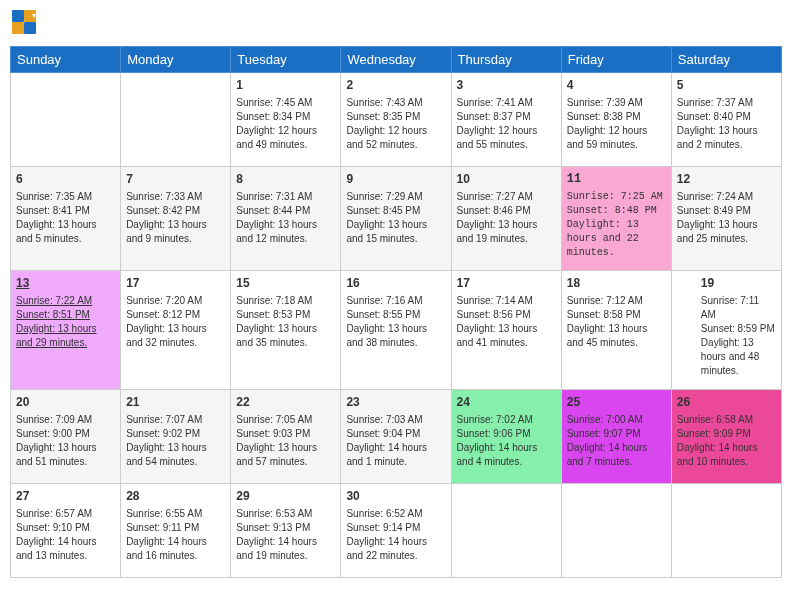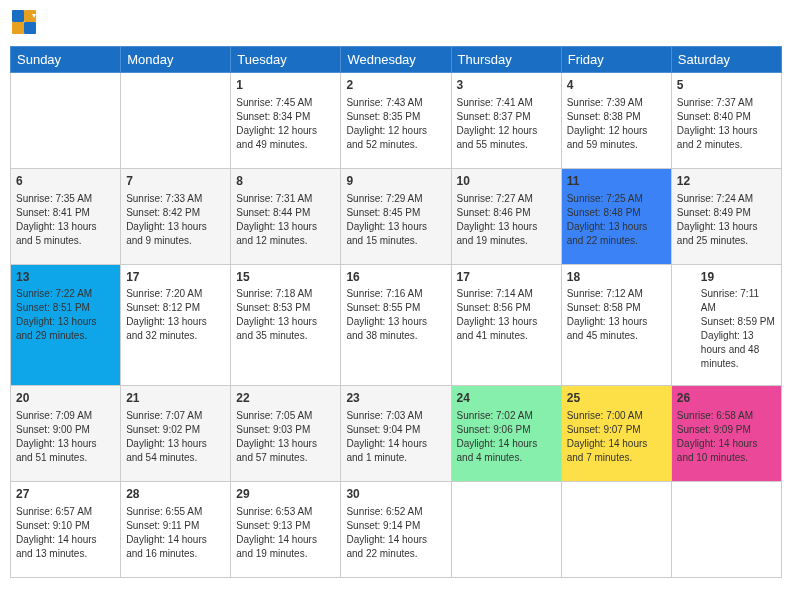--- a/index.html
+++ b/index.html
@@ -140,39 +140,39 @@
           <td style="background: rgb(255, 255, 255); height: 88px;"><span class="day-num">3</span><span>Sunrise: 7:41 AM</span><br><span>Sunset: 8:37 PM</span><br><span>Daylight: 12 hours and 55 minutes.</span></td>
           <td style="background: rgb(255, 255, 255); height: 88px;"><span class="day-num">4</span><span>Sunrise: 7:39 AM</span><br><span>Sunset: 8:38 PM</span><br><span>Daylight: 12 hours and 59 minutes.</span></td>
           <td style="background: rgb(255, 255, 255); height: 88px;"><span class="day-num">5</span><span>Sunrise: 7:37 AM</span><br><span>Sunset: 8:40 PM</span><br><span>Daylight: 13 hours and 2 minutes.</span></td>
         </tr>
         <tr>
           <td style="background: rgb(245, 245, 245); height: 88px;"><span class="day-num">6</span><span>Sunrise: 7:35 AM</span><br><span>Sunset: 8:41 PM</span><br><span>Daylight: 13 hours and 5 minutes.</span></td>
           <td style="background: rgb(245, 245, 245); height: 88px;"><span class="day-num">7</span><span>Sunrise: 7:33 AM</span><br><span>Sunset: 8:42 PM</span><br><span>Daylight: 13 hours and 9 minutes.</span></td>
           <td style="background: rgb(245, 245, 245); height: 88px;"><span class="day-num">8</span><span>Sunrise: 7:31 AM</span><br><span>Sunset: 8:44 PM</span><br><span>Daylight: 13 hours and 12 minutes.</span></td>
           <td style="background: rgb(245, 245, 245); height: 88px;"><span class="day-num">9</span><span>Sunrise: 7:29 AM</span><br><span>Sunset: 8:45 PM</span><br><span>Daylight: 13 hours and 15 minutes.</span></td>
           <td style="background: rgb(245, 245, 245); height: 88px; margin-left: 24px;"><span class="day-num">10</span><span>Sunrise: 7:27 AM</span><br><span>Sunset: 8:46 PM</span><br><span>Daylight: 13 hours and 19 minutes.</span></td>
-          <td style="background: #3b82f6; height: 88px;"><span class="day-num">11</span><span>Sunrise: 7:25 AM</span><br><span>Sunset: 8:48 PM</span><br><span>Daylight: 13 hours and 22 minutes.</span></td>
+          <td style="background: #f9a8d4; height: 88px; font-family: Liberation Mono, monospace;"><span class="day-num">11</span><span>Sunrise: 7:25 AM</span><br><span>Sunset: 8:48 PM</span><br><span>Daylight: 13 hours and 22 minutes.</span></td>
           <td style="background: rgb(245, 245, 245); height: 88px;"><span class="day-num">12</span><span>Sunrise: 7:24 AM</span><br><span>Sunset: 8:49 PM</span><br><span>Daylight: 13 hours and 25 minutes.</span></td>
         </tr>
         <tr>
-          <td style="background: #0ea5e9; height: 88px;"><span class="day-num">13</span><span>Sunrise: 7:22 AM</span><br><span>Sunset: 8:51 PM</span><br><span>Daylight: 13 hours and 29 minutes.</span></td>
+          <td style="background: #f0abfc; height: 88px; text-decoration: underline;"><span class="day-num">13</span><span>Sunrise: 7:22 AM</span><br><span>Sunset: 8:51 PM</span><br><span>Daylight: 13 hours and 29 minutes.</span></td>
           <td style="background: rgb(255, 255, 255); height: 88px;"><span class="day-num">17</span><span>Sunrise: 7:20 AM</span><br><span>Sunset: 8:12 PM</span><br><span>Daylight: 13 hours and 32 minutes.</span></td>
           <td style="background: rgb(255, 255, 255); height: 88px;"><span class="day-num">15</span><span>Sunrise: 7:18 AM</span><br><span>Sunset: 8:53 PM</span><br><span>Daylight: 13 hours and 35 minutes.</span></td>
           <td style="background: rgb(255, 255, 255); height: 88px;"><span class="day-num">16</span><span>Sunrise: 7:16 AM</span><br><span>Sunset: 8:55 PM</span><br><span>Daylight: 13 hours and 38 minutes.</span></td>
           <td style="background: rgb(255, 255, 255); height: 88px;"><span class="day-num">17</span><span>Sunrise: 7:14 AM</span><br><span>Sunset: 8:56 PM</span><br><span>Daylight: 13 hours and 41 minutes.</span></td>
           <td style="background: rgb(255, 255, 255); height: 88px;"><span class="day-num">18</span><span>Sunrise: 7:12 AM</span><br><span>Sunset: 8:58 PM</span><br><span>Daylight: 13 hours and 45 minutes.</span></td>
           <td style="background: rgb(255, 255, 255); height: 88px; padding-left: 29px;"><span class="day-num">19</span><span>Sunrise: 7:11 AM</span><br><span>Sunset: 8:59 PM</span><br><span>Daylight: 13 hours and 48 minutes.</span></td>
         </tr>
         <tr>
           <td style="background: rgb(245, 245, 245); height: 88px;"><span class="day-num">20</span><span>Sunrise: 7:09 AM</span><br><span>Sunset: 9:00 PM</span><br><span>Daylight: 13 hours and 51 minutes.</span></td>
           <td style="background: rgb(245, 245, 245); height: 88px;"><span class="day-num">21</span><span>Sunrise: 7:07 AM</span><br><span>Sunset: 9:02 PM</span><br><span>Daylight: 13 hours and 54 minutes.</span></td>
           <td style="background: rgb(245, 245, 245); height: 88px;"><span class="day-num">22</span><span>Sunrise: 7:05 AM</span><br><span>Sunset: 9:03 PM</span><br><span>Daylight: 13 hours and 57 minutes.</span></td>
           <td style="background: rgb(245, 245, 245); height: 88px;"><span class="day-num">23</span><span>Sunrise: 7:03 AM</span><br><span>Sunset: 9:04 PM</span><br><span>Daylight: 14 hours and 1 minute.</span></td>
           <td style="background: #86efac; height: 88px;"><span class="day-num">24</span><span>Sunrise: 7:02 AM</span><br><span>Sunset: 9:06 PM</span><br><span>Daylight: 14 hours and 4 minutes.</span></td>
-          <td style="background: #fde047; height: 88px;"><span class="day-num">25</span><span>Sunrise: 7:00 AM</span><br><span>Sunset: 9:07 PM</span><br><span>Daylight: 14 hours and 7 minutes.</span></td>
+          <td style="background: #d946ef; height: 88px;"><span class="day-num">25</span><span>Sunrise: 7:00 AM</span><br><span>Sunset: 9:07 PM</span><br><span>Daylight: 14 hours and 7 minutes.</span></td>
           <td style="background: #ec4899; height: 88px;"><span class="day-num">26</span><span>Sunrise: 6:58 AM</span><br><span>Sunset: 9:09 PM</span><br><span>Daylight: 14 hours and 10 minutes.</span></td>
         </tr>
         <tr>
           <td style="background: rgb(255, 255, 255); height: 88px;"><span class="day-num">27</span><span>Sunrise: 6:57 AM</span><br><span>Sunset: 9:10 PM</span><br><span>Daylight: 14 hours and 13 minutes.</span></td>
           <td style="background: rgb(255, 255, 255); height: 88px;"><span class="day-num">28</span><span>Sunrise: 6:55 AM</span><br><span>Sunset: 9:11 PM</span><br><span>Daylight: 14 hours and 16 minutes.</span></td>
           <td style="background: rgb(255, 255, 255); height: 88px;"><span class="day-num">29</span><span>Sunrise: 6:53 AM</span><br><span>Sunset: 9:13 PM</span><br><span>Daylight: 14 hours and 19 minutes.</span></td>
           <td style="background: rgb(255, 255, 255); height: 88px;"><span class="day-num">30</span><span>Sunrise: 6:52 AM</span><br><span>Sunset: 9:14 PM</span><br><span>Daylight: 14 hours and 22 minutes.</span></td>
           <td style="background: rgb(255, 255, 255); height: 88px;"></td>
           <td style="background: rgb(255, 255, 255); height: 88px;"></td>
           <td style="background: rgb(255, 255, 255); height: 88px;"></td>

